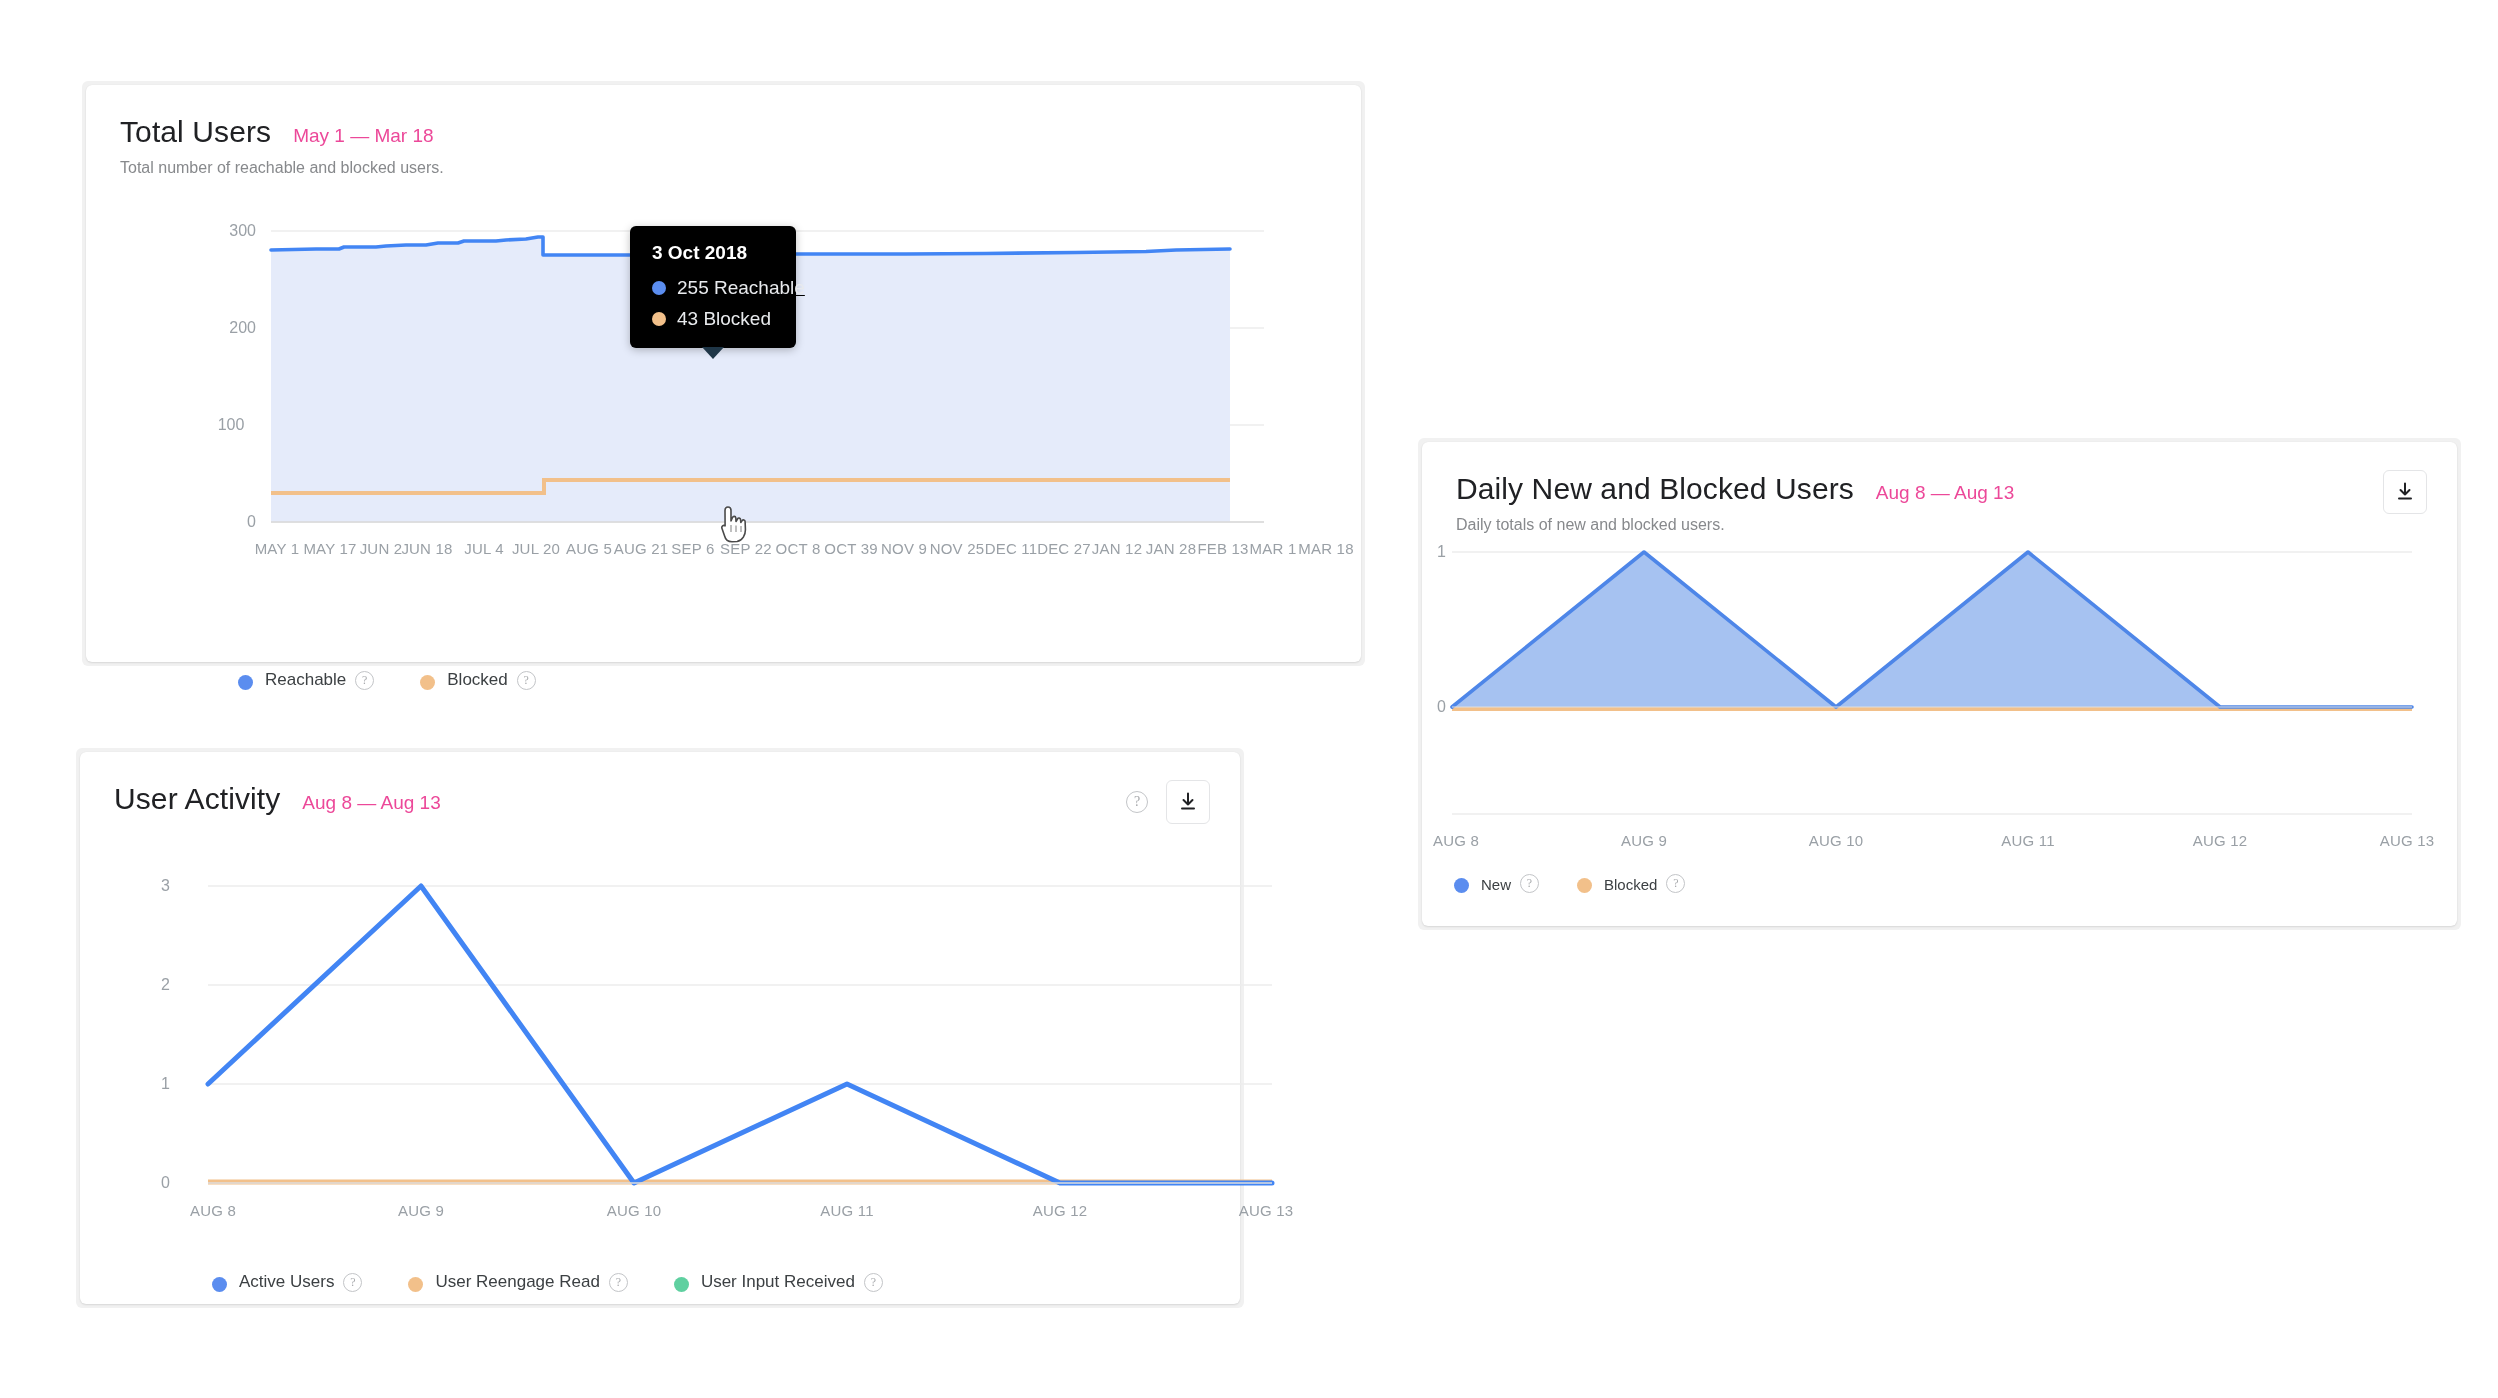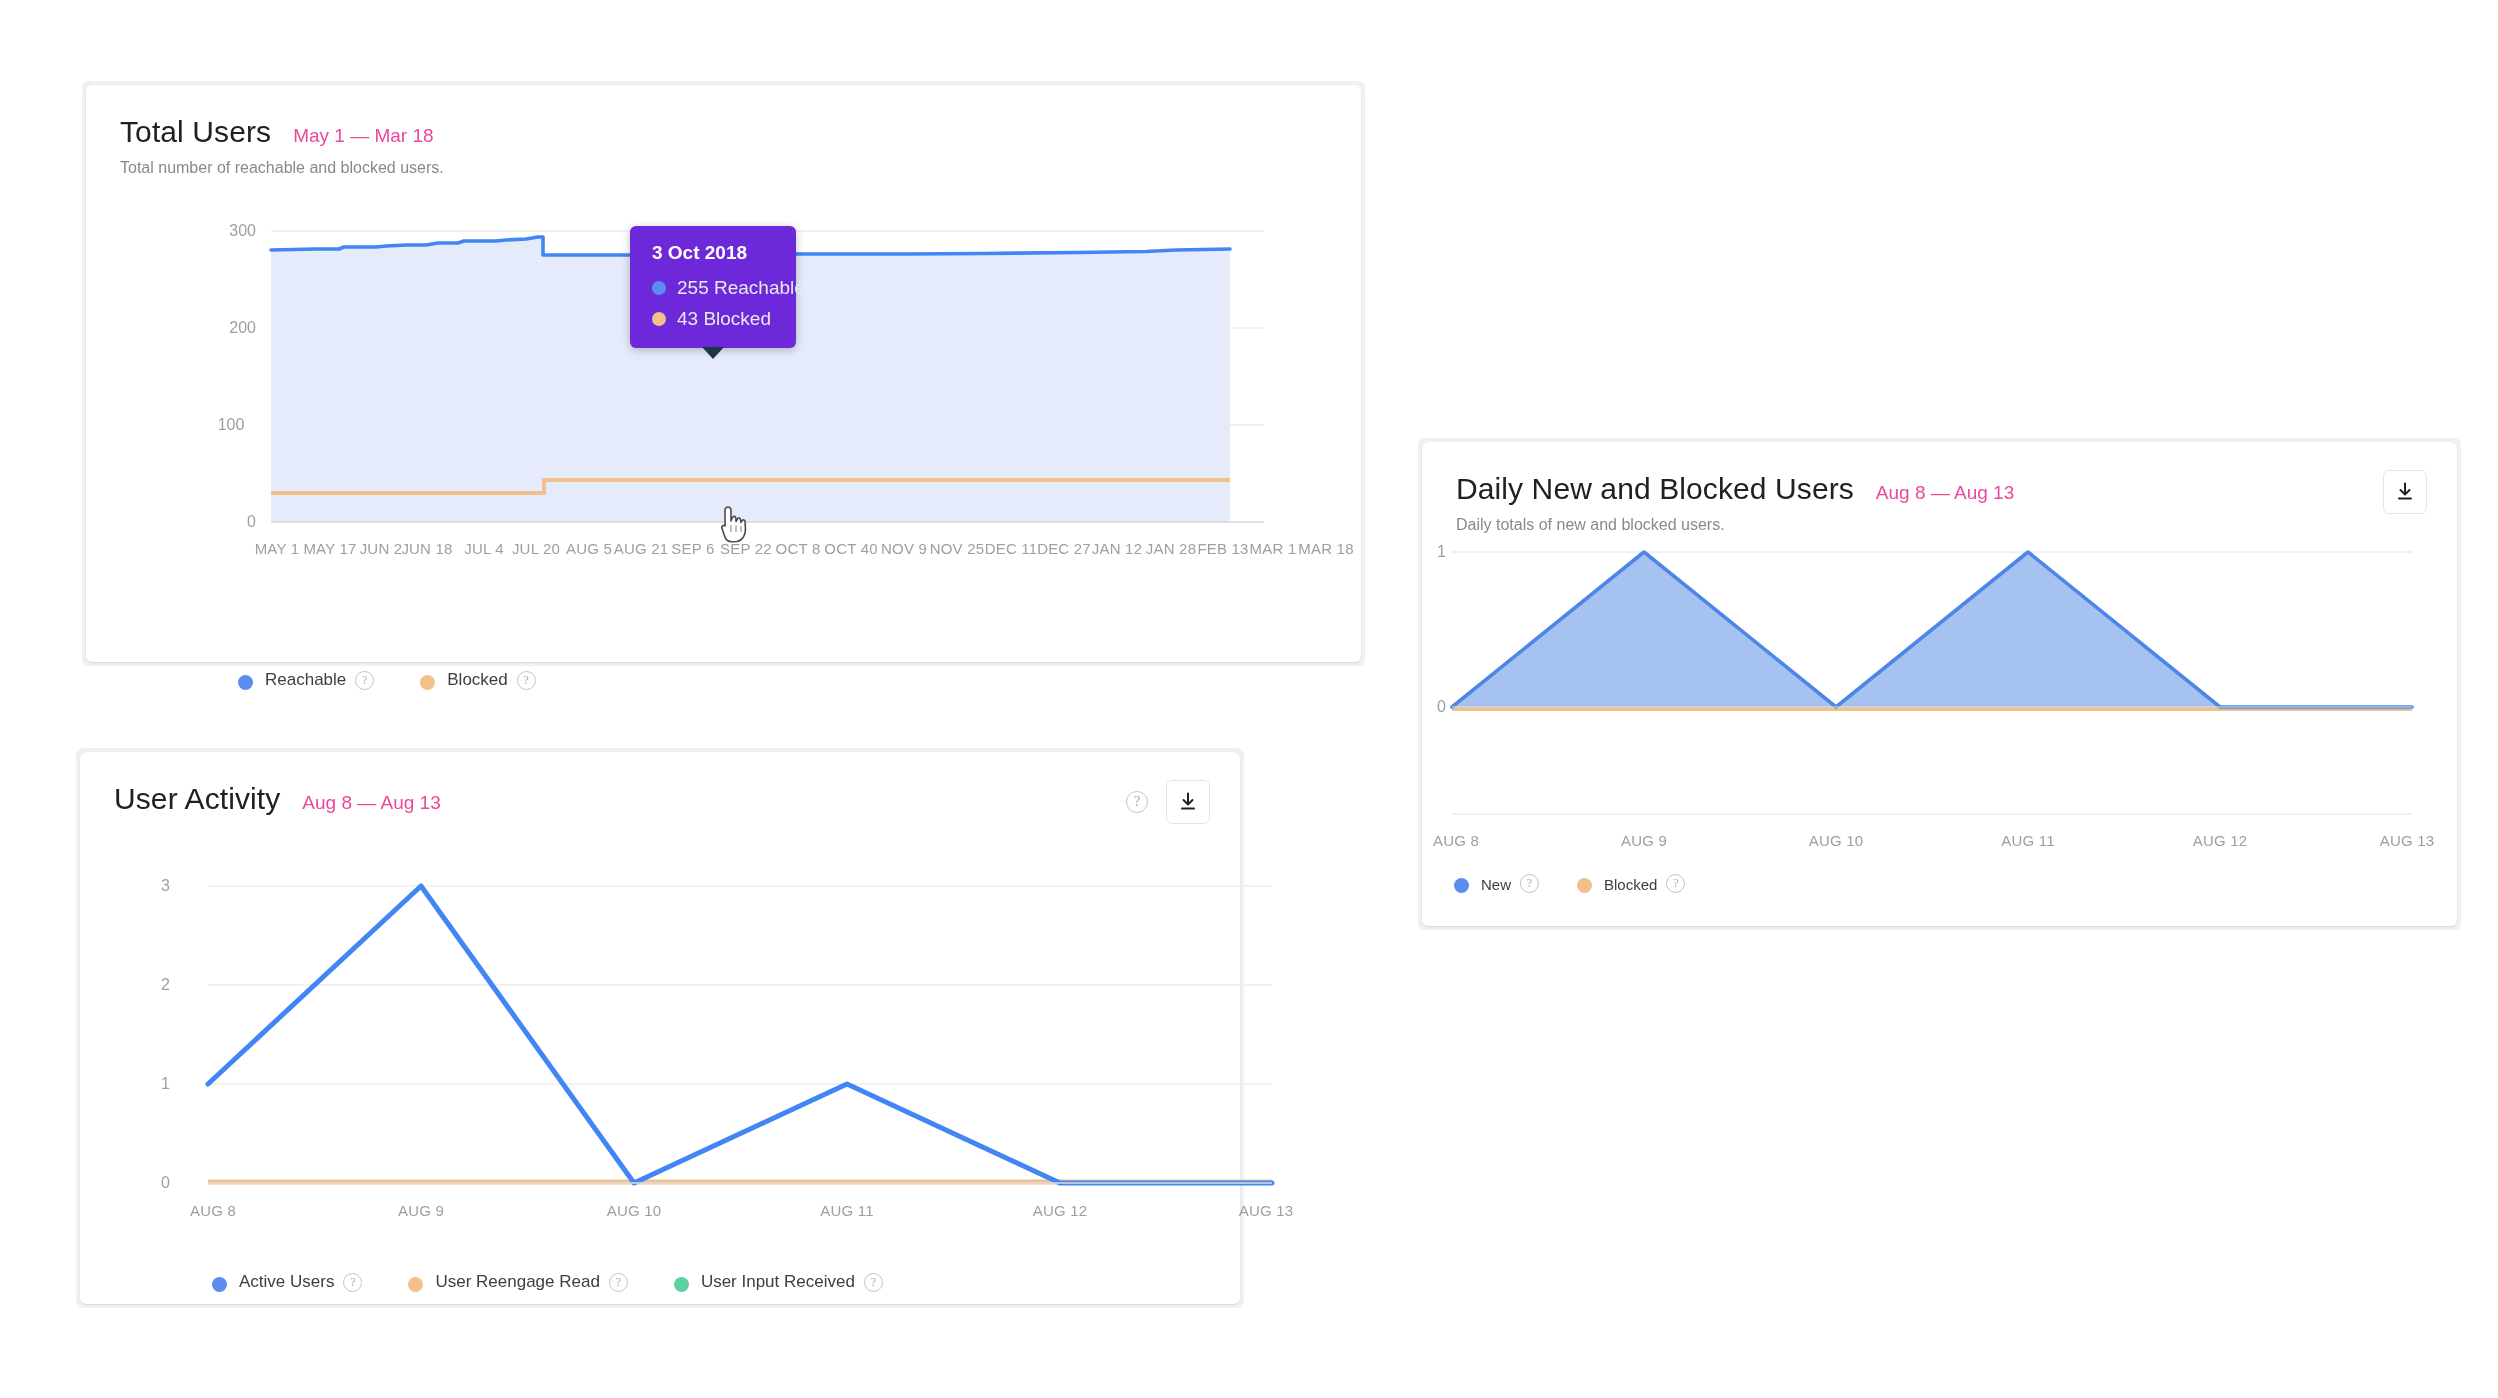--- a/index.html
+++ b/index.html
@@ -150,26 +150,27 @@
   .legend .help-circle {
     width: 19px; height: 19px;
     font-size: 12px;
     line-height: 17px;
     border-width: 1.2px;
   }
 
   
   .tooltip {
     position: absolute;
-    background: #6d28d9;
+    background: #000000;
     border-radius: 6px;
     padding: 16px 22px 18px 22px;
     box-sizing: border-box;
     box-shadow: 0 2px 8px rgba(0,0,0,0.25);
     z-index: 20;
+    text-decoration: underline;
   }
   .tt-date {
     color: #ffffff;
     font-size: 19px;
     font-weight: bold;
     margin-bottom: 13px;
     white-space: nowrap;
   }
   .tt-row {
     display: flex;
@@ -257,21 +258,21 @@
         <div class="xlab" style="left:244px; top:455px;">MAY 17</div>
         <div class="xlab" style="left:295px; top:455px;">JUN 2</div>
         <div class="xlab" style="left:341px; top:455px;">JUN 18</div>
         <div class="xlab" style="left:398px; top:455px;">JUL 4</div>
         <div class="xlab" style="left:450px; top:455px;">JUL 20</div>
         <div class="xlab" style="left:503px; top:455px;">AUG 5</div>
         <div class="xlab" style="left:555px; top:455px;">AUG 21</div>
         <div class="xlab" style="left:607px; top:455px;">SEP 6</div>
         <div class="xlab" style="left:660px; top:455px;">SEP 22</div>
         <div class="xlab" style="left:712px; top:455px;">OCT 8</div>
-        <div class="xlab" style="left:765px; top:455px;">OCT 40</div>
+        <div class="xlab" style="left:765px; top:455px;">OCT 39</div>
         <div class="xlab" style="left:818px; top:455px;">NOV 9</div>
         <div class="xlab" style="left:871px; top:455px;">NOV 25</div>
         <div class="xlab" style="left:925px; top:455px;">DEC 11</div>
         <div class="xlab" style="left:978px; top:455px;">DEC 27</div>
         <div class="xlab" style="left:1031px;top:455px;">JAN 12</div>
         <div class="xlab" style="left:1085px;top:455px;">JAN 28</div>
         <div class="xlab" style="left:1137px;top:455px;">FEB 13</div>
         <div class="xlab" style="left:1187px;top:455px;">MAR 1</div>
         <div class="xlab" style="left:1240px;top:455px;">MAR 18</div>
       </div>

